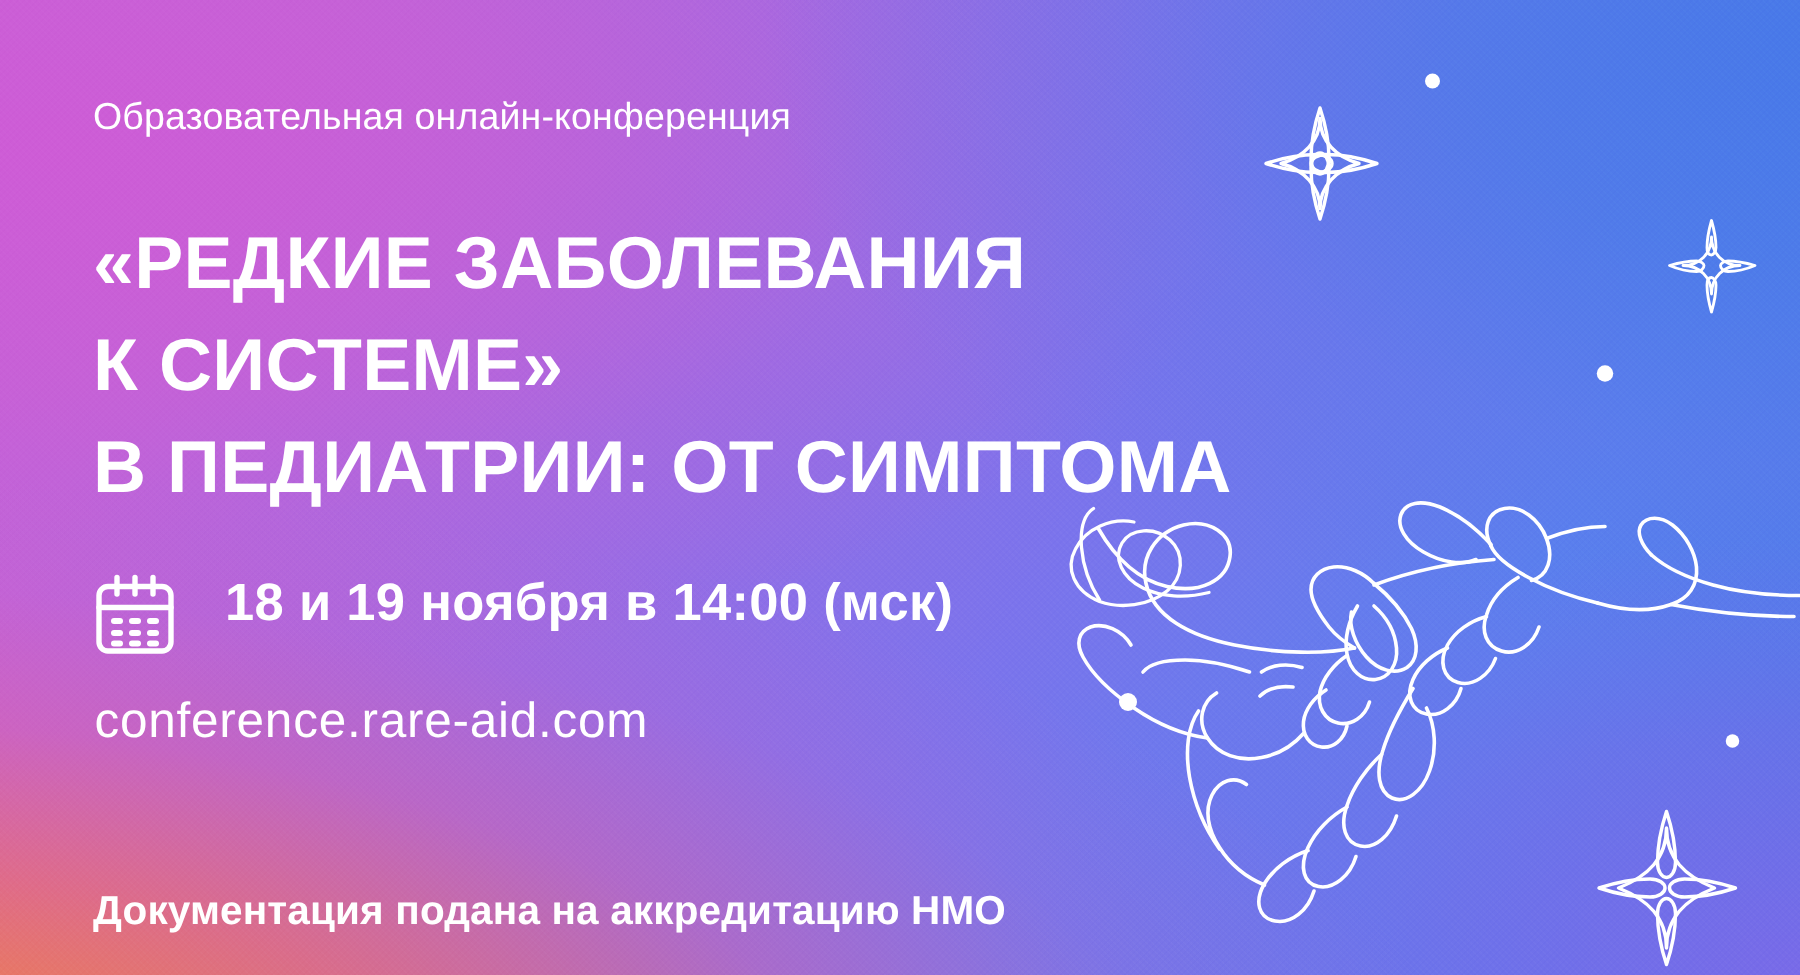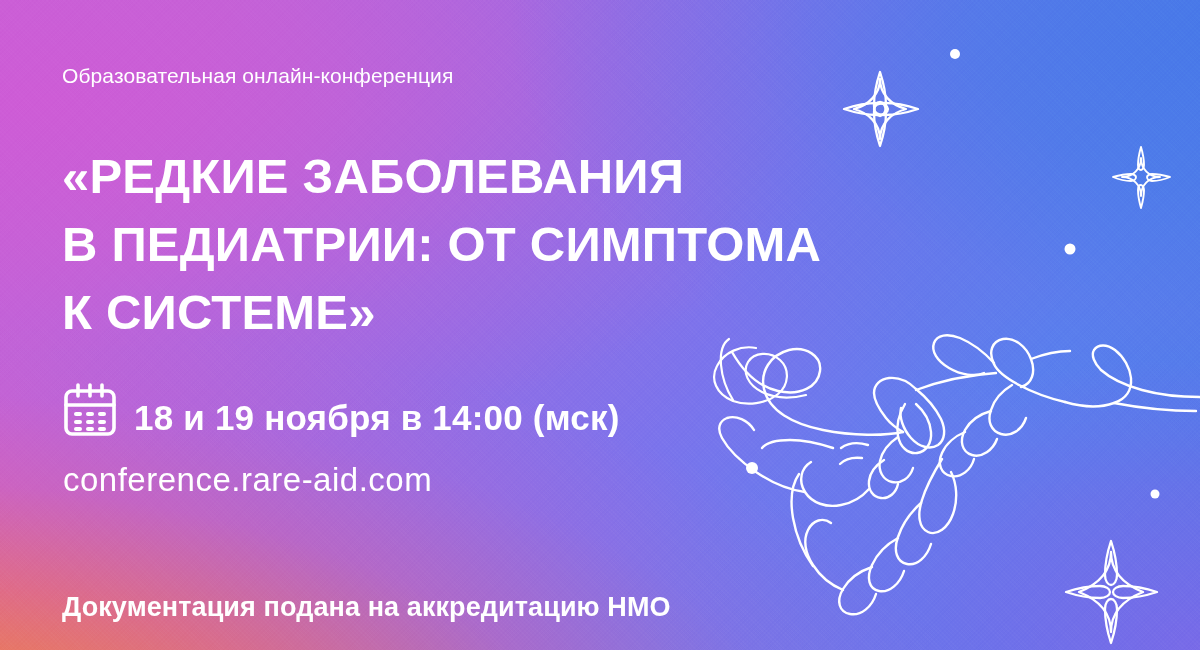--- a/index.html
+++ b/index.html
@@ -68,34 +68,34 @@
   
   #art { position:absolute; inset:0; pointer-events:none; }
   
   #content {
     position:absolute;
     left:62px; top:0;
     width:900px; height:650px;
   }
   #kicker {
     position:absolute; top:64px; left:0;
-    font-size:21px; font-weight:400; letter-spacing:0.1px;
+    font-size:25px; font-weight:400; letter-spacing:0.1px;
     color:#ffffff; white-space:nowrap;
   }
   #title {
     position:absolute; top:142px; left:0;
     font-size:49px; font-weight:700; line-height:68px;
     letter-spacing:0.2px;
     color:#ffffff;
     text-transform:uppercase;
   }
   #title .tline { display:block; white-space:nowrap; }
   #date-row {
     position:absolute; top:382px; left:0;
-    display:flex; align-items:flex-end; gap:16px;
+    display:flex; align-items:flex-start; gap:32px;
   }
   #cal-icon { width:56px; height:56px; flex:none; display:block; }
   #date-text {
     font-size:35px; font-weight:700; color:#ffffff;
     letter-spacing:0.2px; white-space:nowrap;
   }
   #site-url {
     position:absolute; top:461px; left:1px;
     font-size:33px; font-weight:300; color:#ffffff;
     letter-spacing:0.5px; white-space:nowrap;
@@ -306,22 +306,22 @@
       <circle cx="1155" cy="494" r="4.5"></circle>
     </g>
   </svg>
 
   <div id="content">
 
     <div id="kicker">Образовательная онлайн-конференция</div>
 
     <h1 id="title">
       <span class="tline">«РЕДКИЕ ЗАБОЛЕВАНИЯ</span>
+      <span class="tline">К СИСТЕМЕ»</span>
       <span class="tline">В ПЕДИАТРИИ: ОТ СИМПТОМА</span>
-      <span class="tline">К СИСТЕМЕ»</span>
     </h1>
 
     <div id="date-row">
       <svg id="cal-icon" viewBox="0 0 56 56">
         <g fill="none" stroke="#ffffff" stroke-width="3.6" stroke-linecap="round" stroke-linejoin="round">
           <rect x="4" y="9" width="48" height="43" rx="6"></rect>
           <path d="M4 23 H52"></path>
           <path d="M16 3 V14"></path>
           <path d="M28 3 V14"></path>
           <path d="M40 3 V14"></path>

